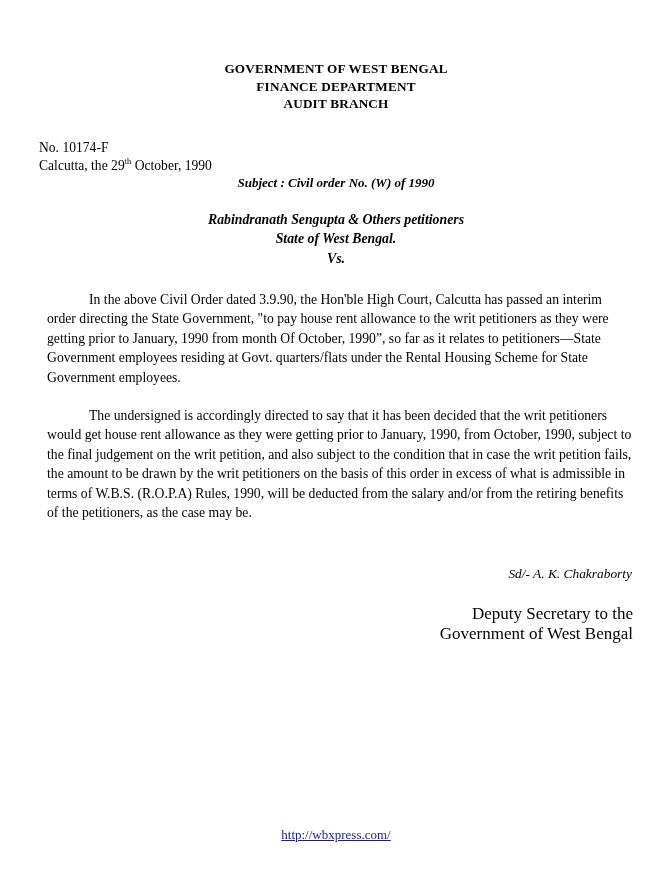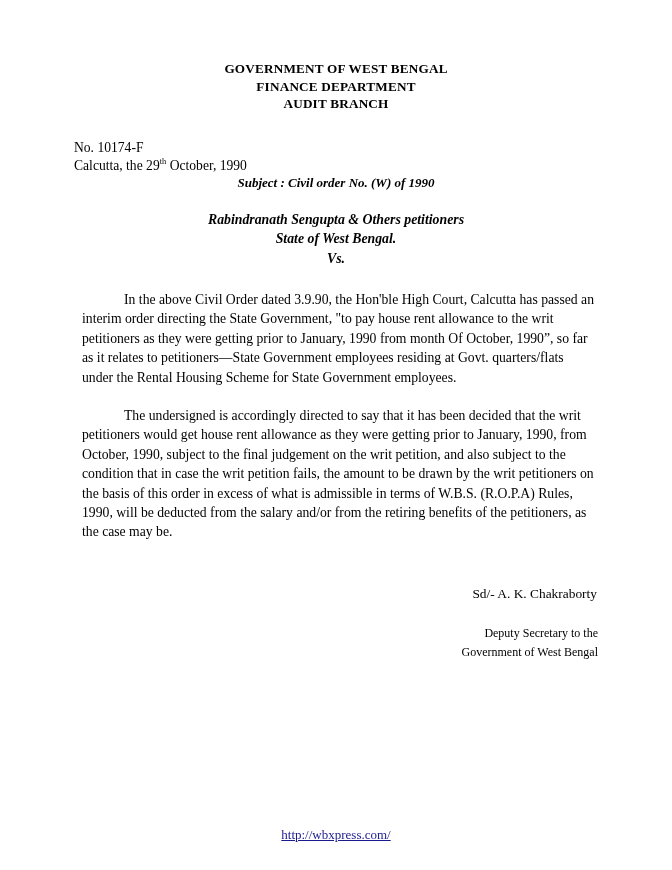--- a/index.html
+++ b/index.html
@@ -15,21 +15,21 @@
     position: relative;
     overflow: hidden;
   }
 
   .page {
     position: relative;
     width: 672px;
     height: 870px;
     background: #ffffff;
     box-sizing: border-box;
-    padding: 0 74px;
+    padding: 0 39px;
   }
 
   
   .letterhead {
     padding-top: 60px;
     text-align: center;
     font-weight: bold;
     font-size: 13.2px;
     line-height: 17.5px;
     letter-spacing: 0.2px;
@@ -82,27 +82,28 @@
   .body-text p {
     margin: 0 0 19px 8px;
     text-indent: 42px;
   }
   .body-text p:last-child { margin-bottom: 0; }
 
   
   .signature-name {
     margin-top: 44px;
     text-align: right;
+    font-style: italic;
     font-size: 13.4px;
     padding-right: 1px;
   }
   .designation {
     margin-top: 22px;
     text-align: right;
-    font-size: 12px;
+    font-size: 17px;
     line-height: 19.4px;
   }
   .designation div { white-space: nowrap; }
 
   
   .footer {
     position: absolute;
     left: 0;
     right: 0;
     top: 789px;

